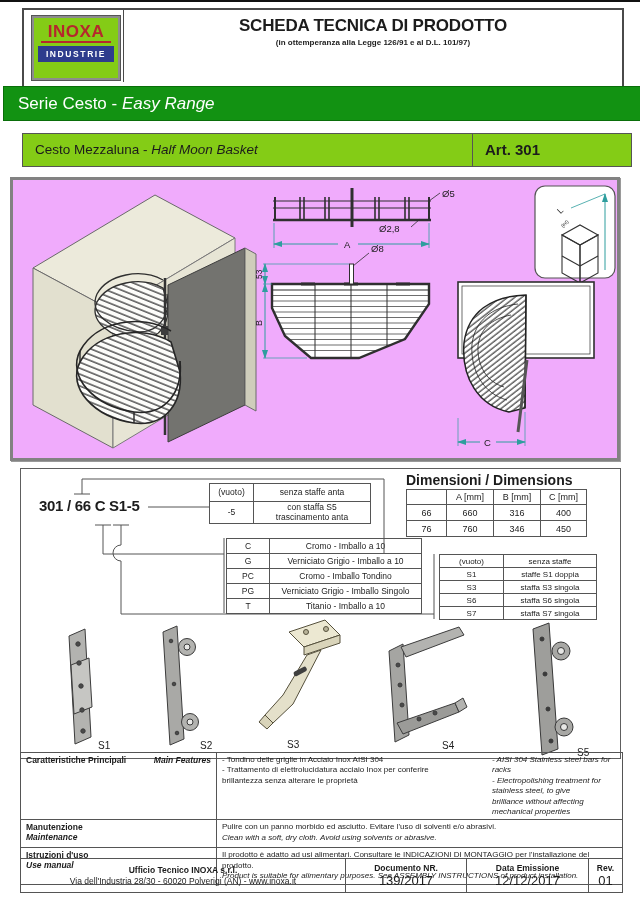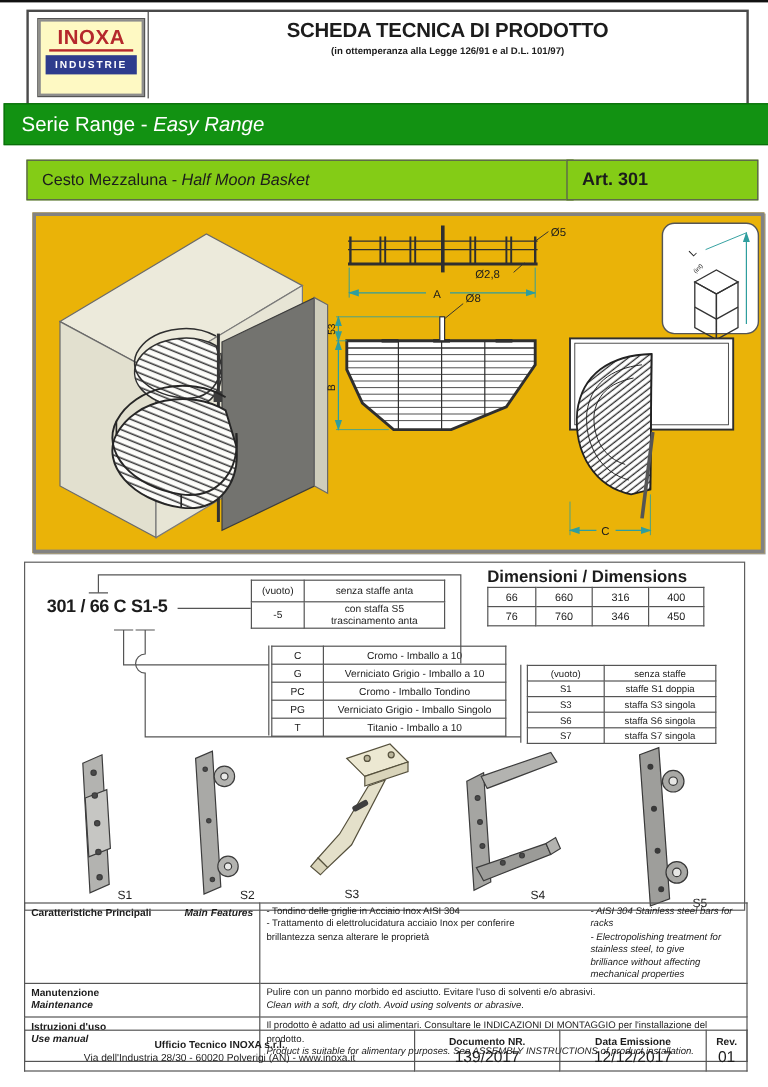--- a/index.html
+++ b/index.html
@@ -3,39 +3,39 @@
 <meta charset="utf-8">
 <style>
   html,body{margin:0;padding:0;background:#e8e8e8;}
   .page{position:relative;width:640px;height:906px;background:#fff;margin:0 auto;
         font-family:"Liberation Sans",sans-serif;color:#1c1c1c;overflow:hidden;}
   .abs{position:absolute;}
   .hairline-top{left:0;top:0;width:640px;height:2px;background:#111;}
   
   .header-box{left:22px;top:8px;width:598px;height:76px;border:2px solid #4a4a4a;background:#fff;}
   .header-divider{left:99px;top:0;width:0;height:72px;border-left:1.5px solid #4a4a4a;}
-  .logo-box{left:8px;top:6px;width:84px;height:60px;border:2px solid #8d8d8d;outline:1px solid #555;background:#fef9c3;text-align:center;}
+  .logo-box{left:8px;top:6px;width:84px;height:60px;border:2px solid #8d8d8d;outline:1px solid #555;background:#84cc16;text-align:center;}
   .logo-name{margin-top:5px;font-size:17px;font-weight:800;color:#b5282c;letter-spacing:.5px;line-height:17px;}
   .logo-rule{height:2px;background:#b5282c;margin:1px 7px;}
   .logo-sub{margin:3px 4px 0 4px;height:16px;background:#2e3c8d;color:#fff;font-size:8.5px;font-weight:700;
             letter-spacing:1.6px;line-height:16px;}
   .title-cell{left:100px;top:0;width:498px;height:72px;text-align:center;}
   .doc-title{margin-top:6px;font-size:17px;font-weight:800;letter-spacing:-.2px;}
   .doc-subtitle{font-size:16px;font-weight:800;font-style:italic;margin-top:2px;}
   .doc-note{font-size:8px;font-weight:700;margin-top:2px;}
   
   .banner{left:3px;top:86px;width:631px;height:33px;background:#129212;border:1.5px solid #0a6e0a;
           color:#fff;font-size:17px;line-height:33px;padding-left:14px;}
   .banner i{font-style:italic;}
   
   .thinbox{border:1.5px solid #555;background:#84cc16;}
   .product-box{left:22px;top:133px;width:442px;height:32px;font-size:13.5px;line-height:32px;padding-left:12px;}
   .art-box{left:472px;top:133px;width:146px;height:32px;font-size:15px;font-weight:800;line-height:32px;padding-left:12px;}
   
-  .drawing-box{left:27px;top:177px;width:604px;height:278px;border:3px solid #828282;box-shadow:1px 1px 0 #9a9a9a;background:#eab308;}
+  .drawing-box{left:10px;top:177px;width:604px;height:278px;border:3px solid #828282;box-shadow:1px 1px 0 #9a9a9a;background:#f0abfc;}
   
   .options-box{left:20px;top:468px;width:599px;height:289px;border:1.5px solid #5e5e5e;background:#fff;}
   .code-label{left:18px;top:28px;font-size:15px;font-weight:800;letter-spacing:-.3px;}
   .dims-title{left:385px;top:3px;font-size:14px;font-weight:700;}
   table.doc{border-collapse:collapse;table-layout:fixed;}
   table.doc td{border:1px solid #555;text-align:center;padding:0 1px;overflow:hidden;}
   .preline{white-space:pre-line;}
   .suffix-table{left:188px;top:14px;width:161px;font-size:8.5px;}
   .suffix-table td{line-height:1.15;}
   .dims-table{left:385px;top:20px;width:180px;font-size:9px;}
@@ -72,21 +72,21 @@
       <div class="logo-rule"></div>
       <div class="logo-sub">INDUSTRIE</div>
     </div>
     <div class="abs header-divider"></div>
     <div class="abs title-cell">
       <div class="doc-title">SCHEDA TECNICA DI PRODOTTO</div>
       <div class="doc-note">(in ottemperanza alla Legge 126/91 e al D.L. 101/97)</div>
     </div>
   </div>
 
-  <div class="abs banner"><span>Serie Range - </span><i>Easy Range</i></div>
+  <div class="abs banner"><span>Serie Cesto - </span><i>Easy Range</i></div>
 
   <div class="abs thinbox product-box"><span>Cesto Mezzaluna - </span><i>Half Moon Basket</i></div>
   <div class="abs thinbox art-box">Art. 301</div>
 
   <div class="abs drawing-box">
     <svg width="604" height="278" viewBox="0 0 604 278">
       <defs>
         <pattern id="hatchIso" patternUnits="userSpaceOnUse" width="5.5" height="5.5" patternTransform="rotate(22)">
           <rect width="5.5" height="5.5" fill="#fdfdfa"></rect>
           <line x1="0" y1="1" x2="5.5" y2="1" stroke="#3a3a3a" stroke-width="1.3"></line>
@@ -236,20 +236,26 @@
 
     <div class="abs dims-title">Dimensioni / Dimensions</div>
     <table class="doc abs dims-table">
       <colgroup>
           <col style="width:40px">
           <col style="width:47px">
           <col style="width:47px">
           <col style="width:46px">
         </colgroup>
       <tbody>
+          <tr style="height:15px">
+        <td></td>
+        <td>A [mm]</td>
+        <td>B [mm]</td>
+        <td>C [mm]</td>
+      </tr>
       <tr style="height:16px">
         <td>66</td>
         <td>660</td>
         <td>316</td>
         <td>400</td>
       </tr>
       <tr style="height:16px">
         <td>76</td>
         <td>760</td>
         <td>346</td>

